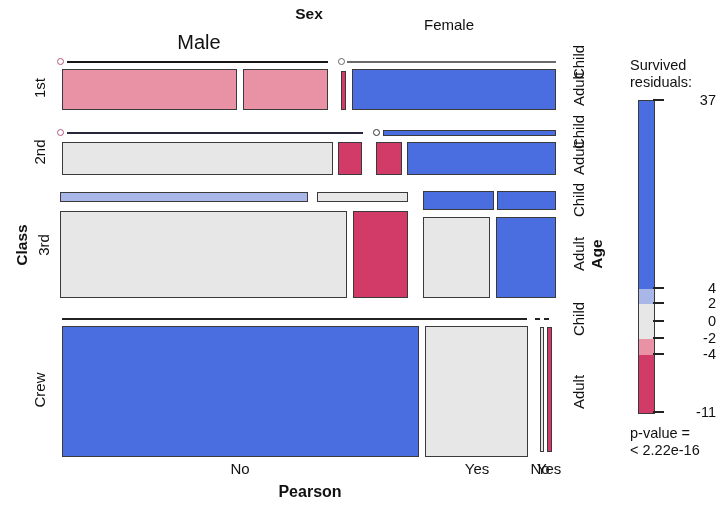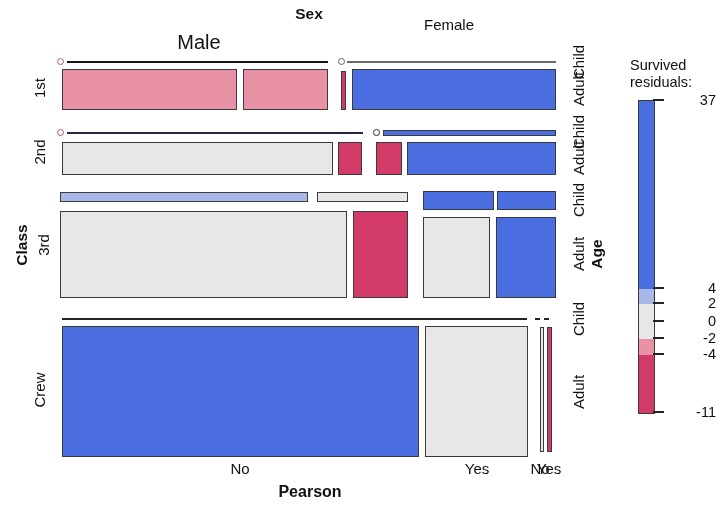--- a/index.html
+++ b/index.html
@@ -97,13 +97,17 @@
       <div class="ltick" style="left: 653px; top: 320.25px; width: 11px; height: 1.5px;"></div>
       <span class="ltick-lbl" style="left: 716px; top: 321px; transform: translate(-100%, -50%);">0</span>
       <div class="ltick" style="left: 653px; top: 337.25px; width: 11px; height: 1.5px;"></div>
       <span class="ltick-lbl" style="left: 716px; top: 338px; transform: translate(-100%, -50%);">-2</span>
       <div class="ltick" style="left: 653px; top: 353.25px; width: 11px; height: 1.5px;"></div>
       <span class="ltick-lbl" style="left: 716px; top: 354px; transform: translate(-100%, -50%);">-4</span>
       <div class="ltick" style="left: 653px; top: 411.25px; width: 11px; height: 1.5px;"></div>
       <span class="ltick-lbl" style="left: 716px; top: 412px; transform: translate(-100%, -50%);">-11</span>
     </div>
 
+  <div class="legend-text" style="left:630px;top:425px;">
+    <span>p-value =</span><br>
+    <span>&lt; 2.22e-16</span>
+  </div>
 </div>
 
 </body></html>

